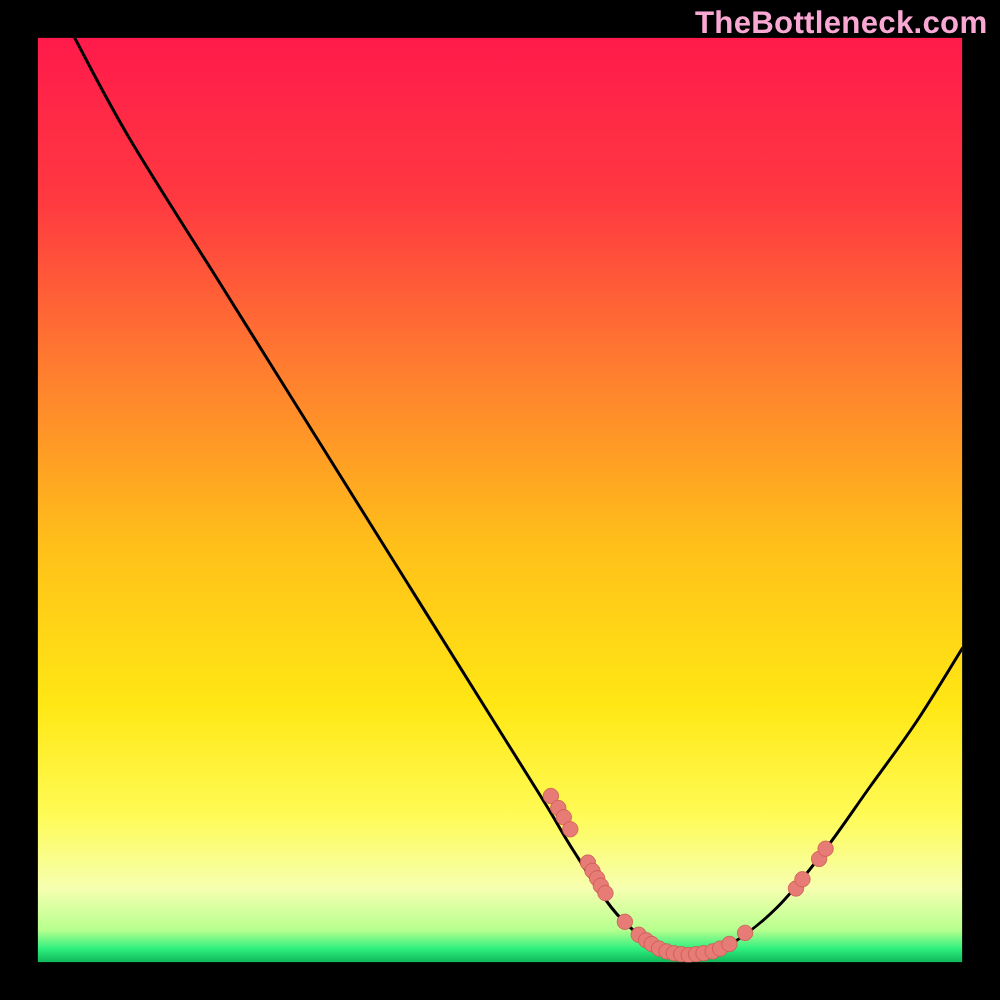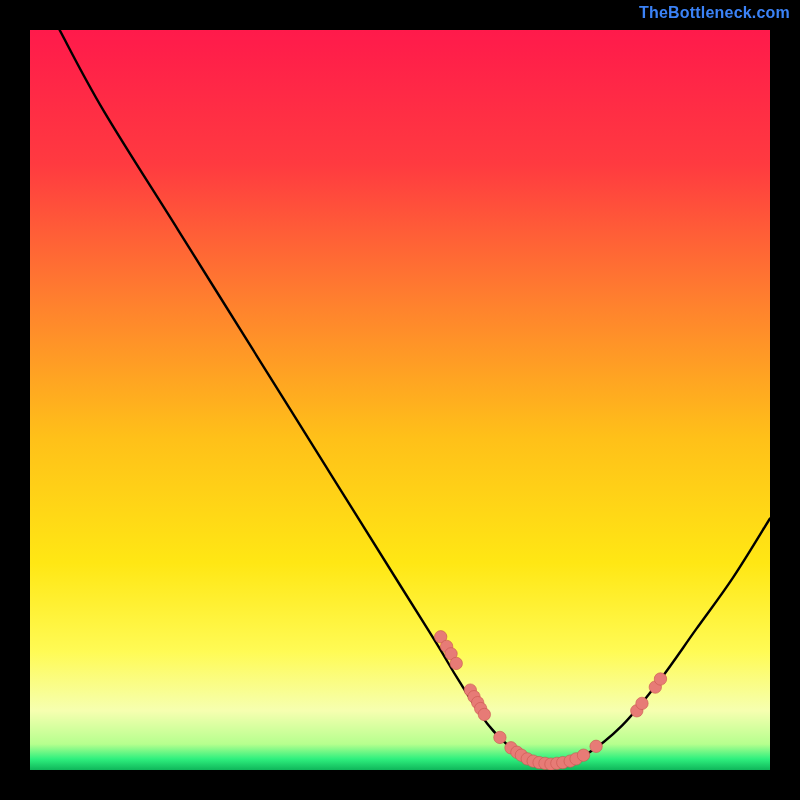--- a/index.html
+++ b/index.html
@@ -14,22 +14,22 @@
   .frame {
     position: relative;
     width: 800px;
     height: 800px;
     background: #000;
   }
   .watermark {
     position: absolute;
     top: 4px;
     right: 10px;
-    color: #3b82f6;
-    font-size: 16px;
+    color: #f9a8d4;
+    font-size: 25px;
     font-weight: 600;
     letter-spacing: 0.2px;
     z-index: 5;
   }
   .plot-area {
     position: absolute;
     left: 30px;
     top: 30px;
     width: 740px;
     height: 740px;

